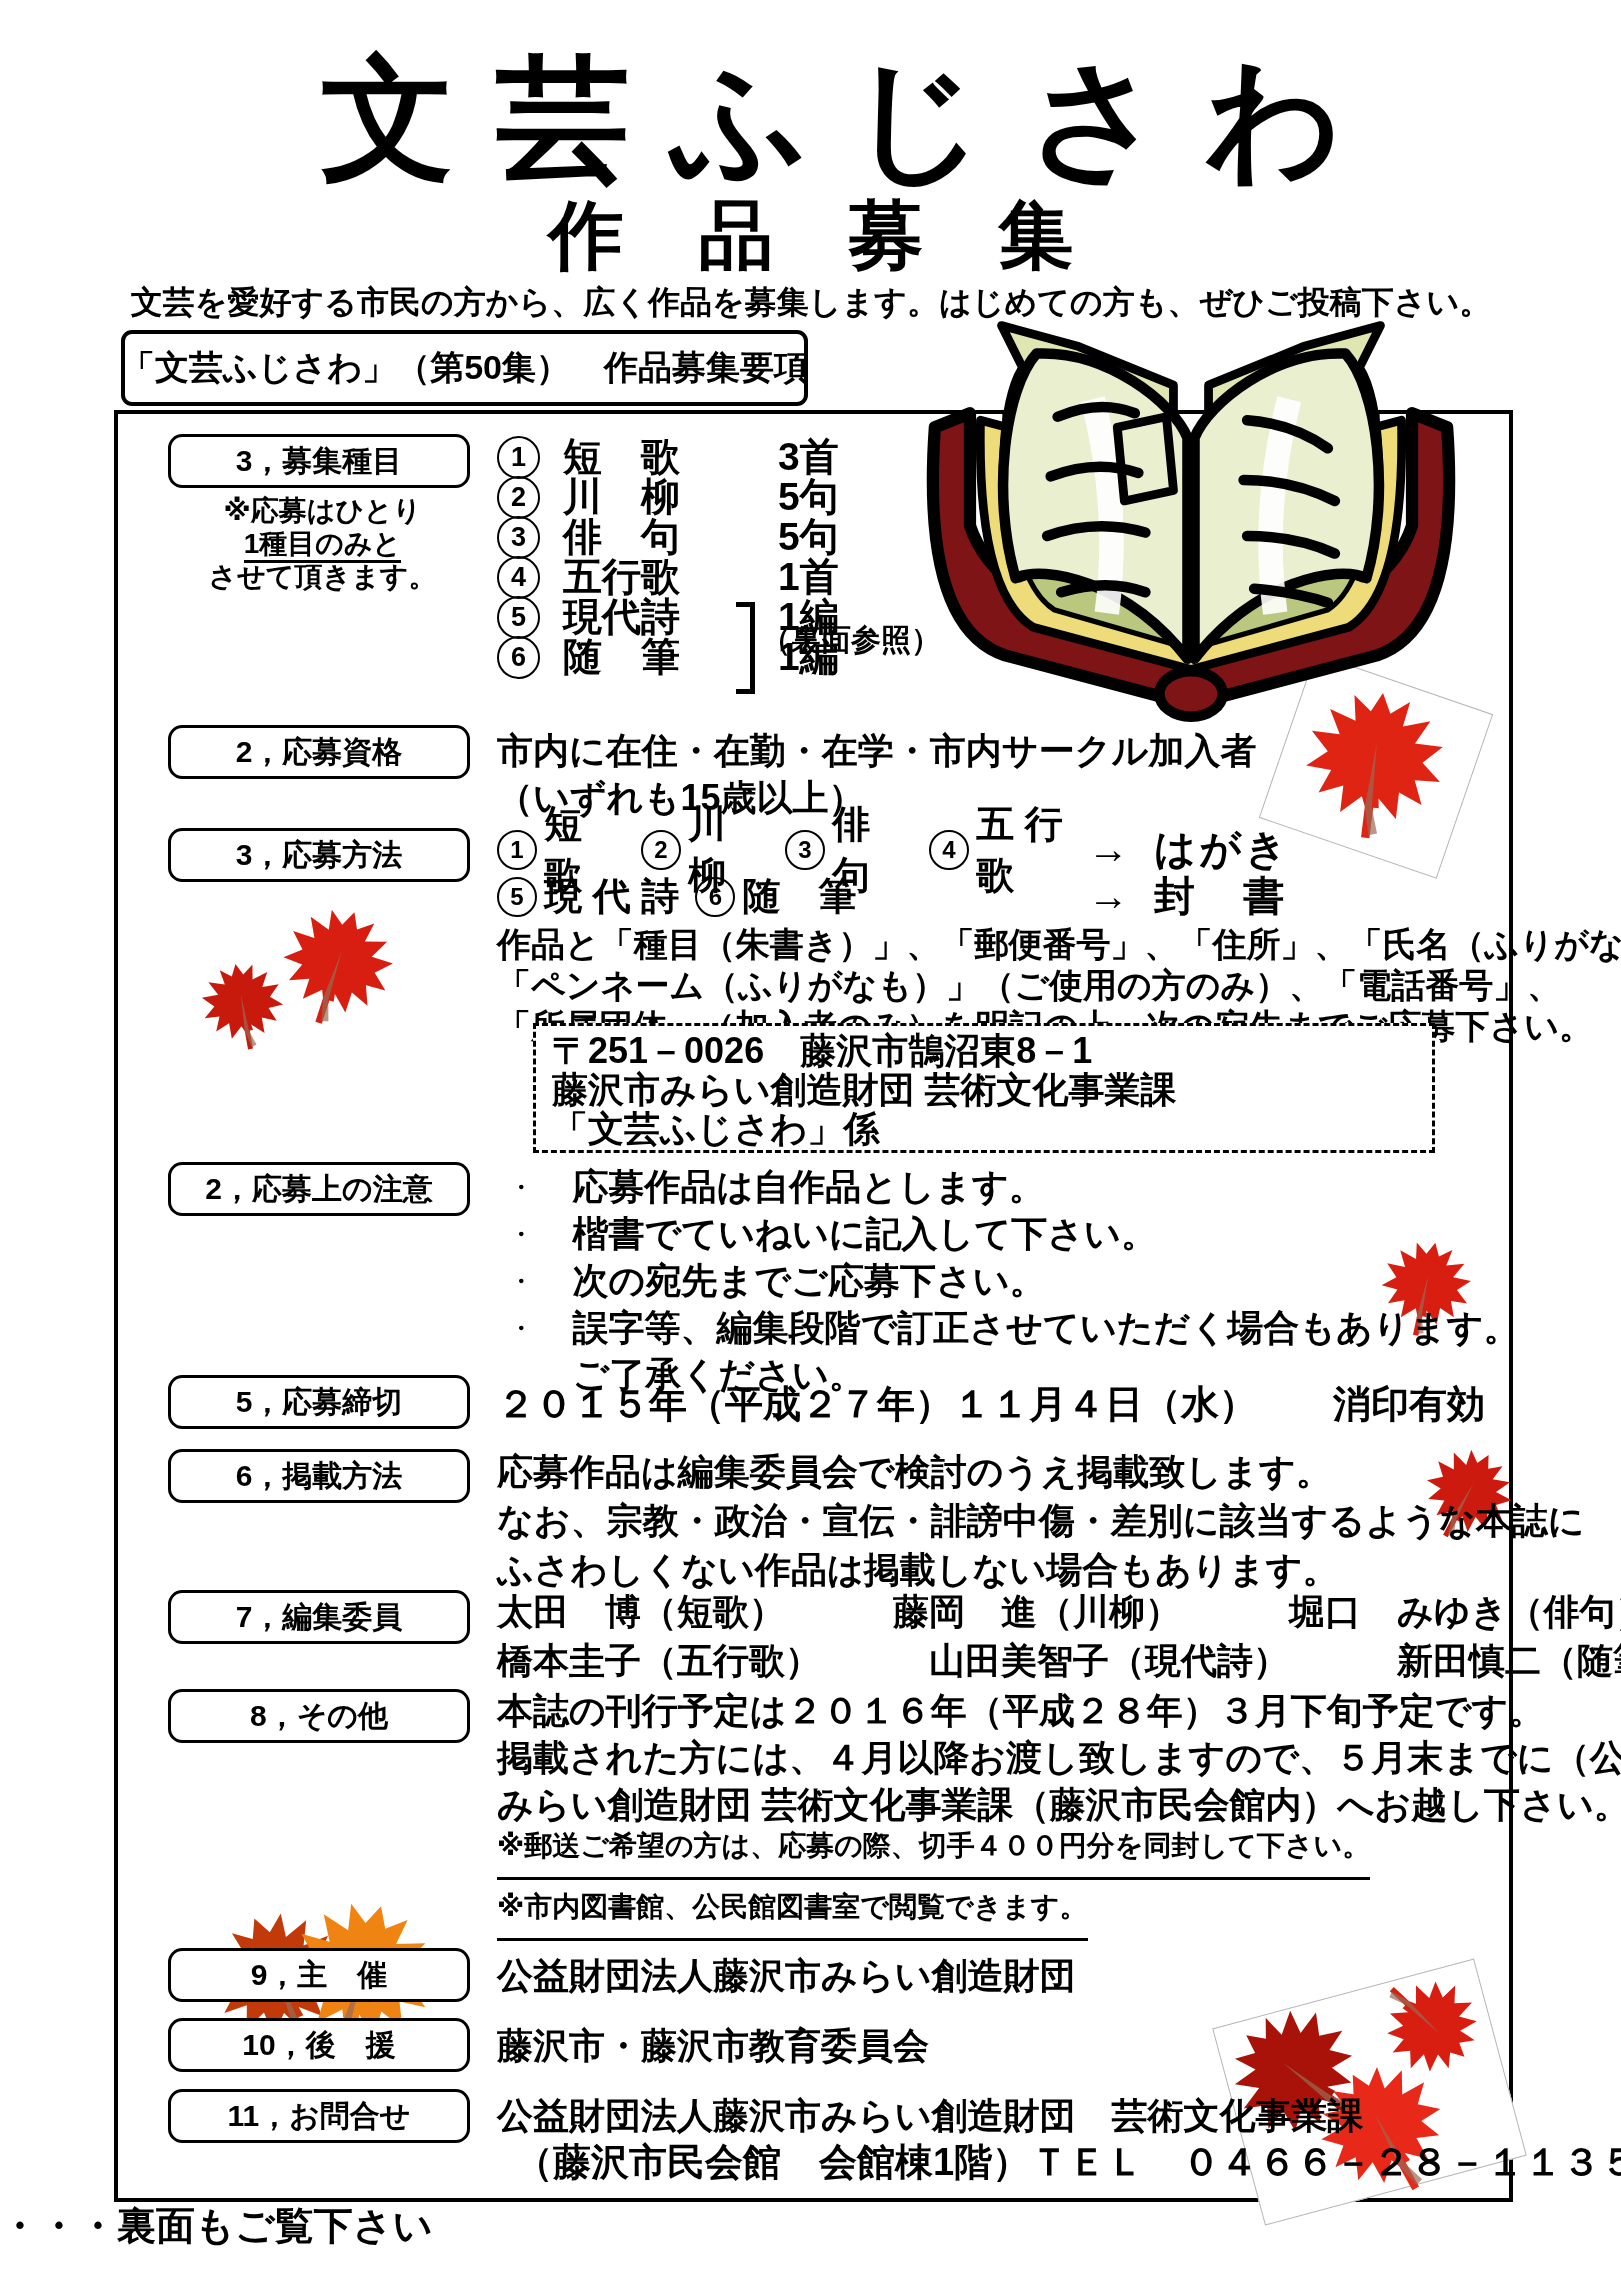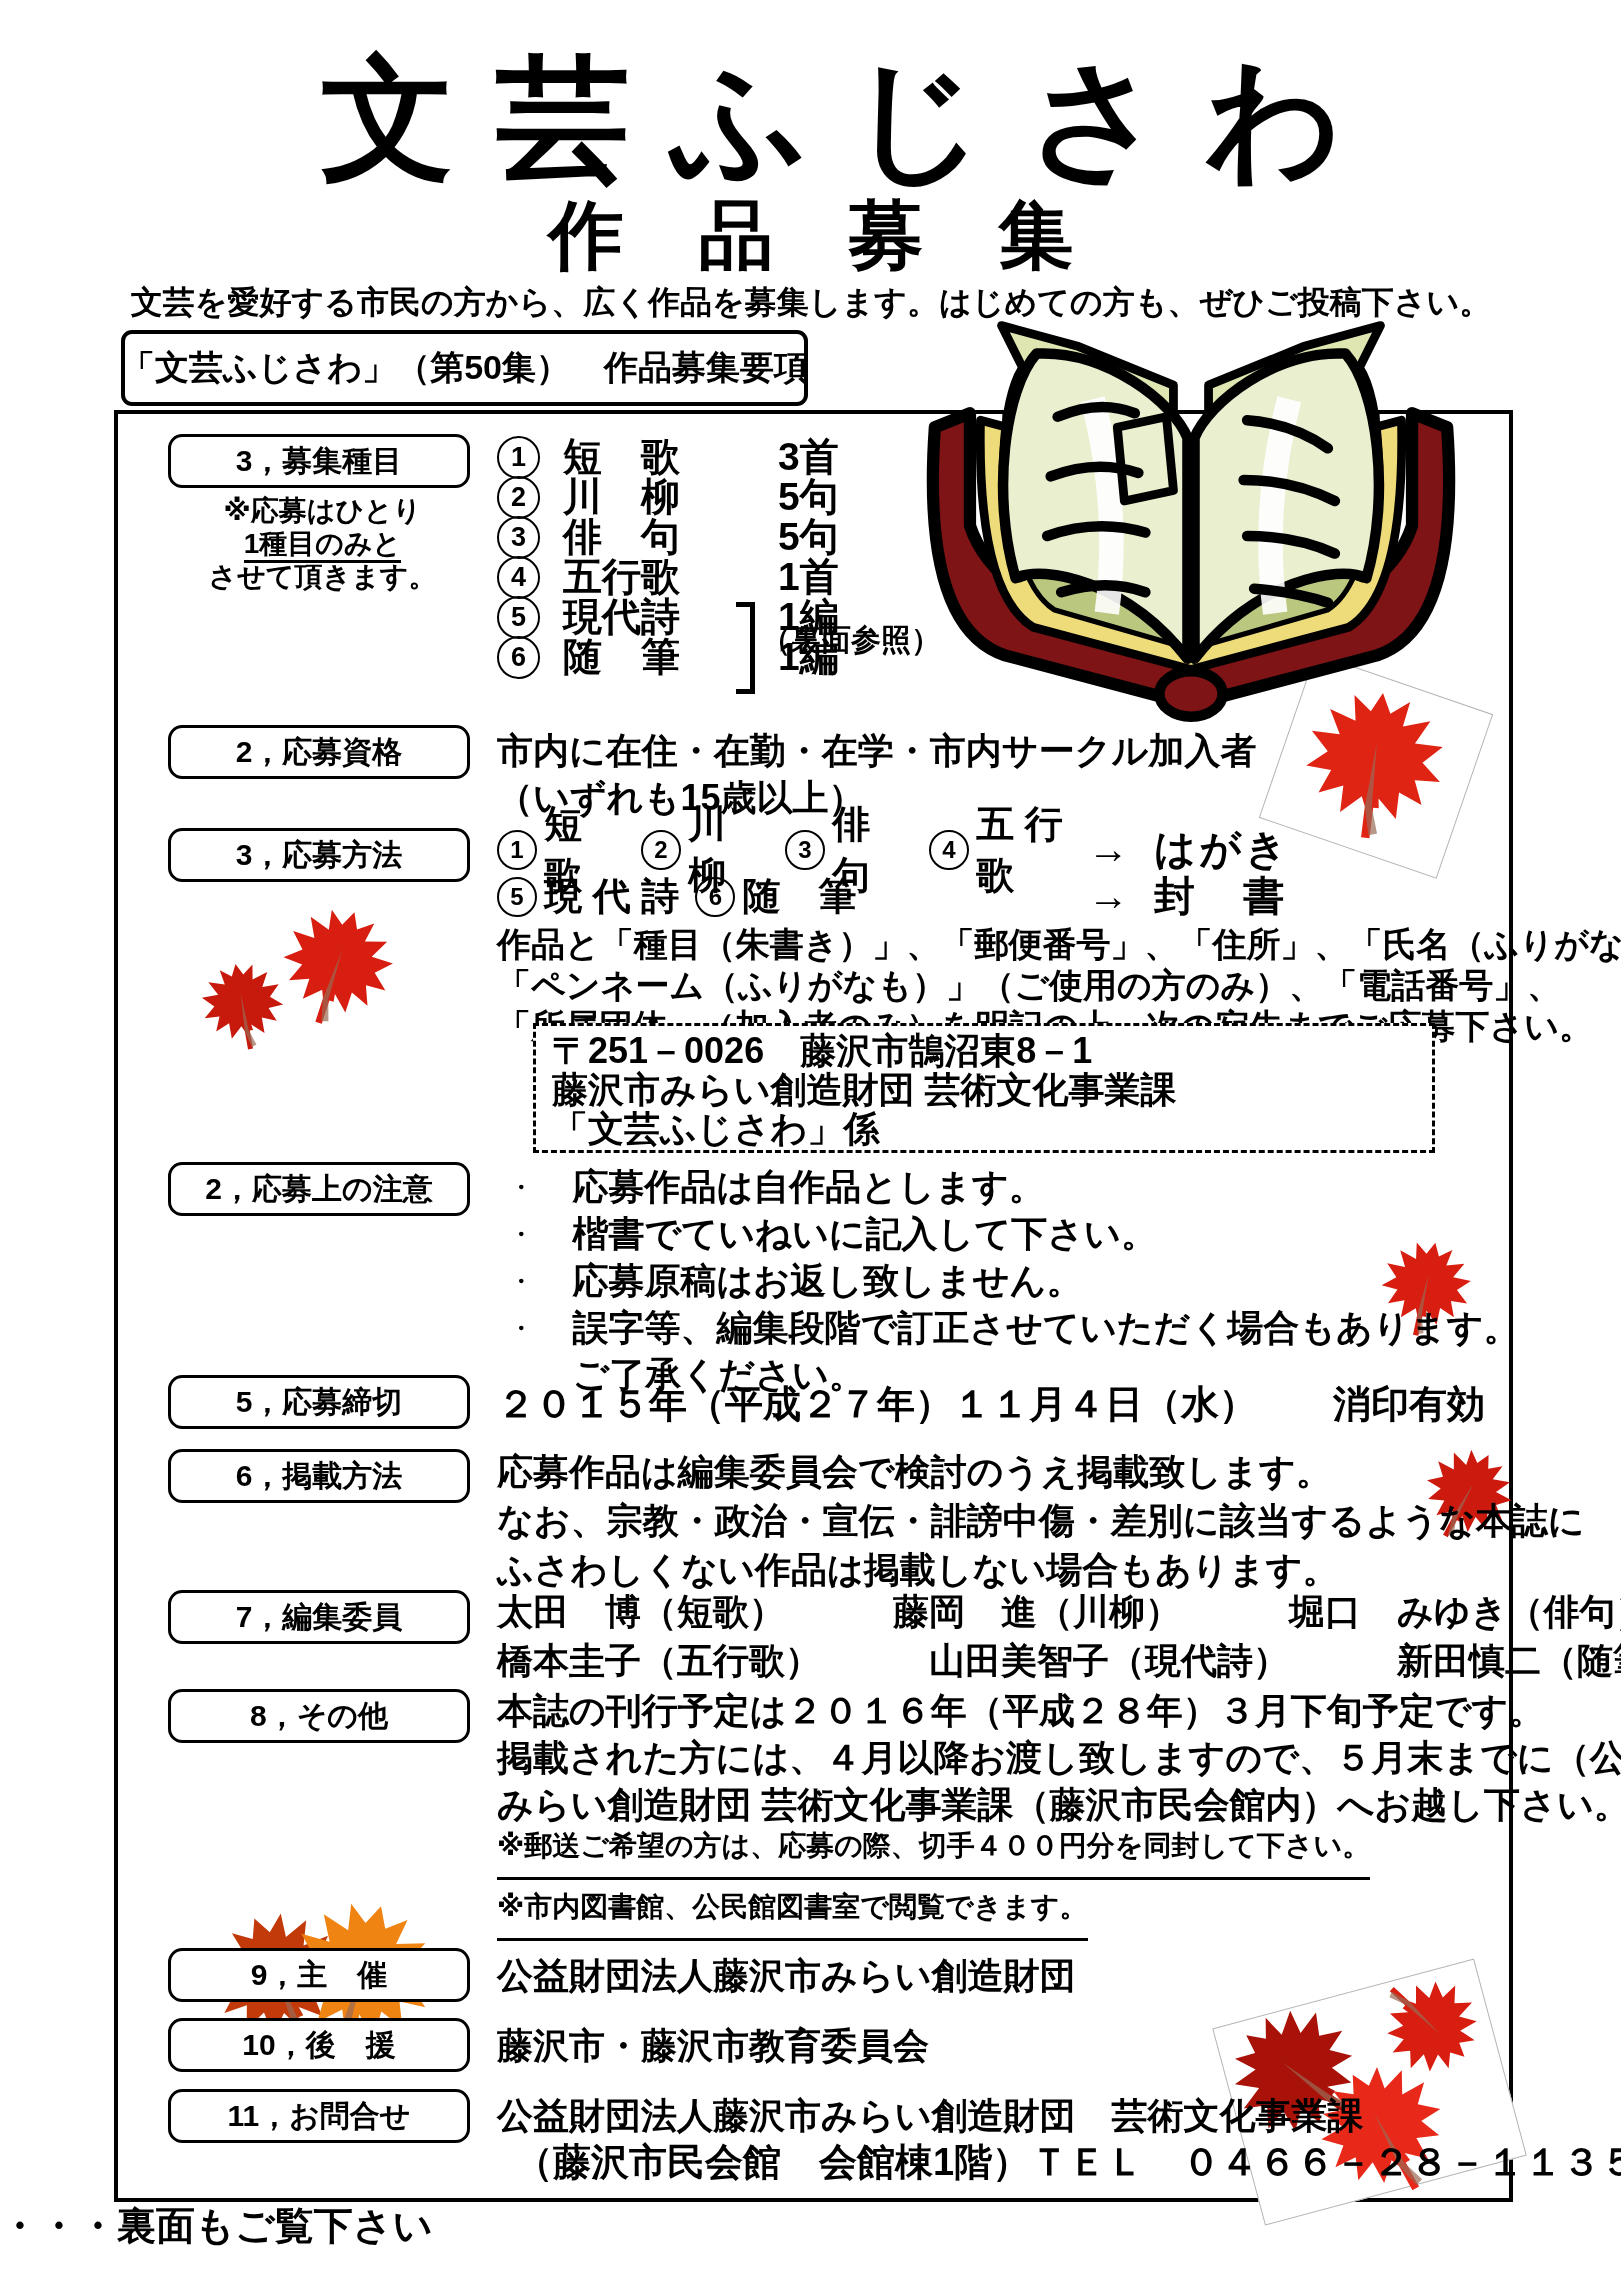--- a/index.html
+++ b/index.html
@@ -180,21 +180,21 @@
     <div class="bulletrow">
         <span class="bdot">・</span>
         <span>応募作品は自作品とします。</span>
       </div>
     <div class="bulletrow">
         <span class="bdot">・</span>
         <span>楷書でていねいに記入して下さい。</span>
       </div>
     <div class="bulletrow">
         <span class="bdot">・</span>
-        <span>応募原稿はお返し致しません。</span>
+        <span>次の宛先までご応募下さい。</span>
       </div>
     <div class="bulletrow">
         <span class="bdot">・</span>
         <span>誤字等、編集段階で訂正させていただく場合もあります。</span>
       </div>
     <div class="bulletrow">
         <span class="bdot"></span>
         <span>ご了承ください。</span>
       </div>
   </div>

